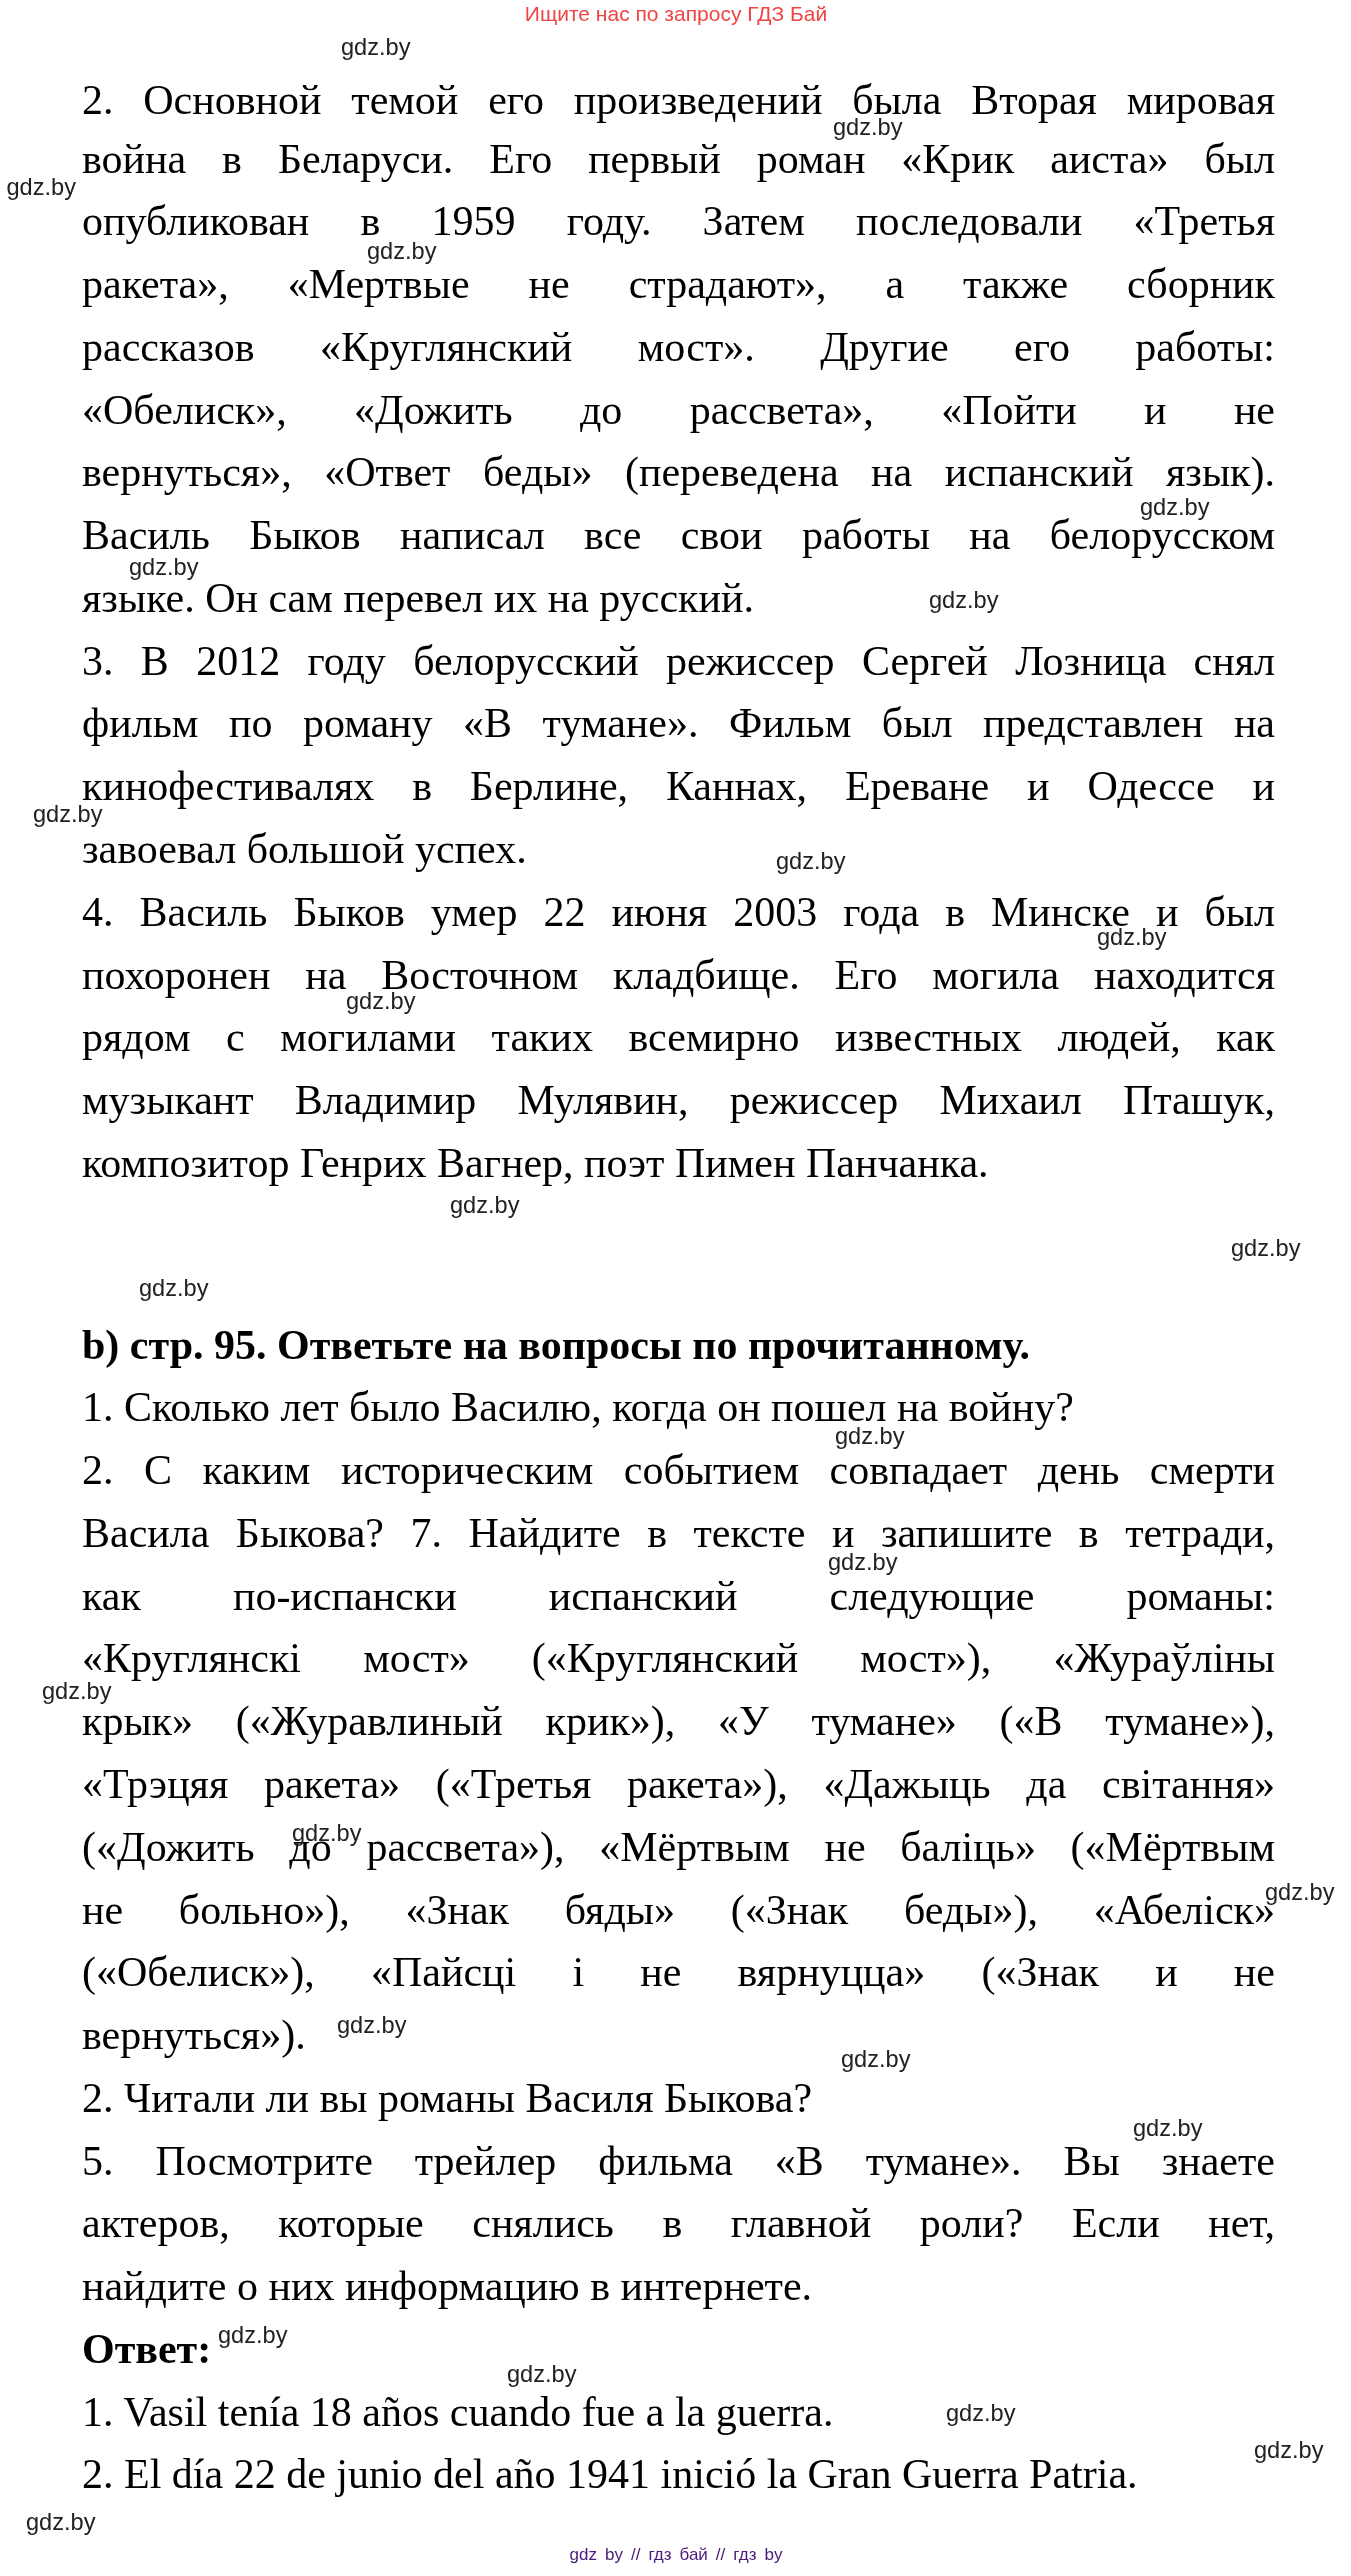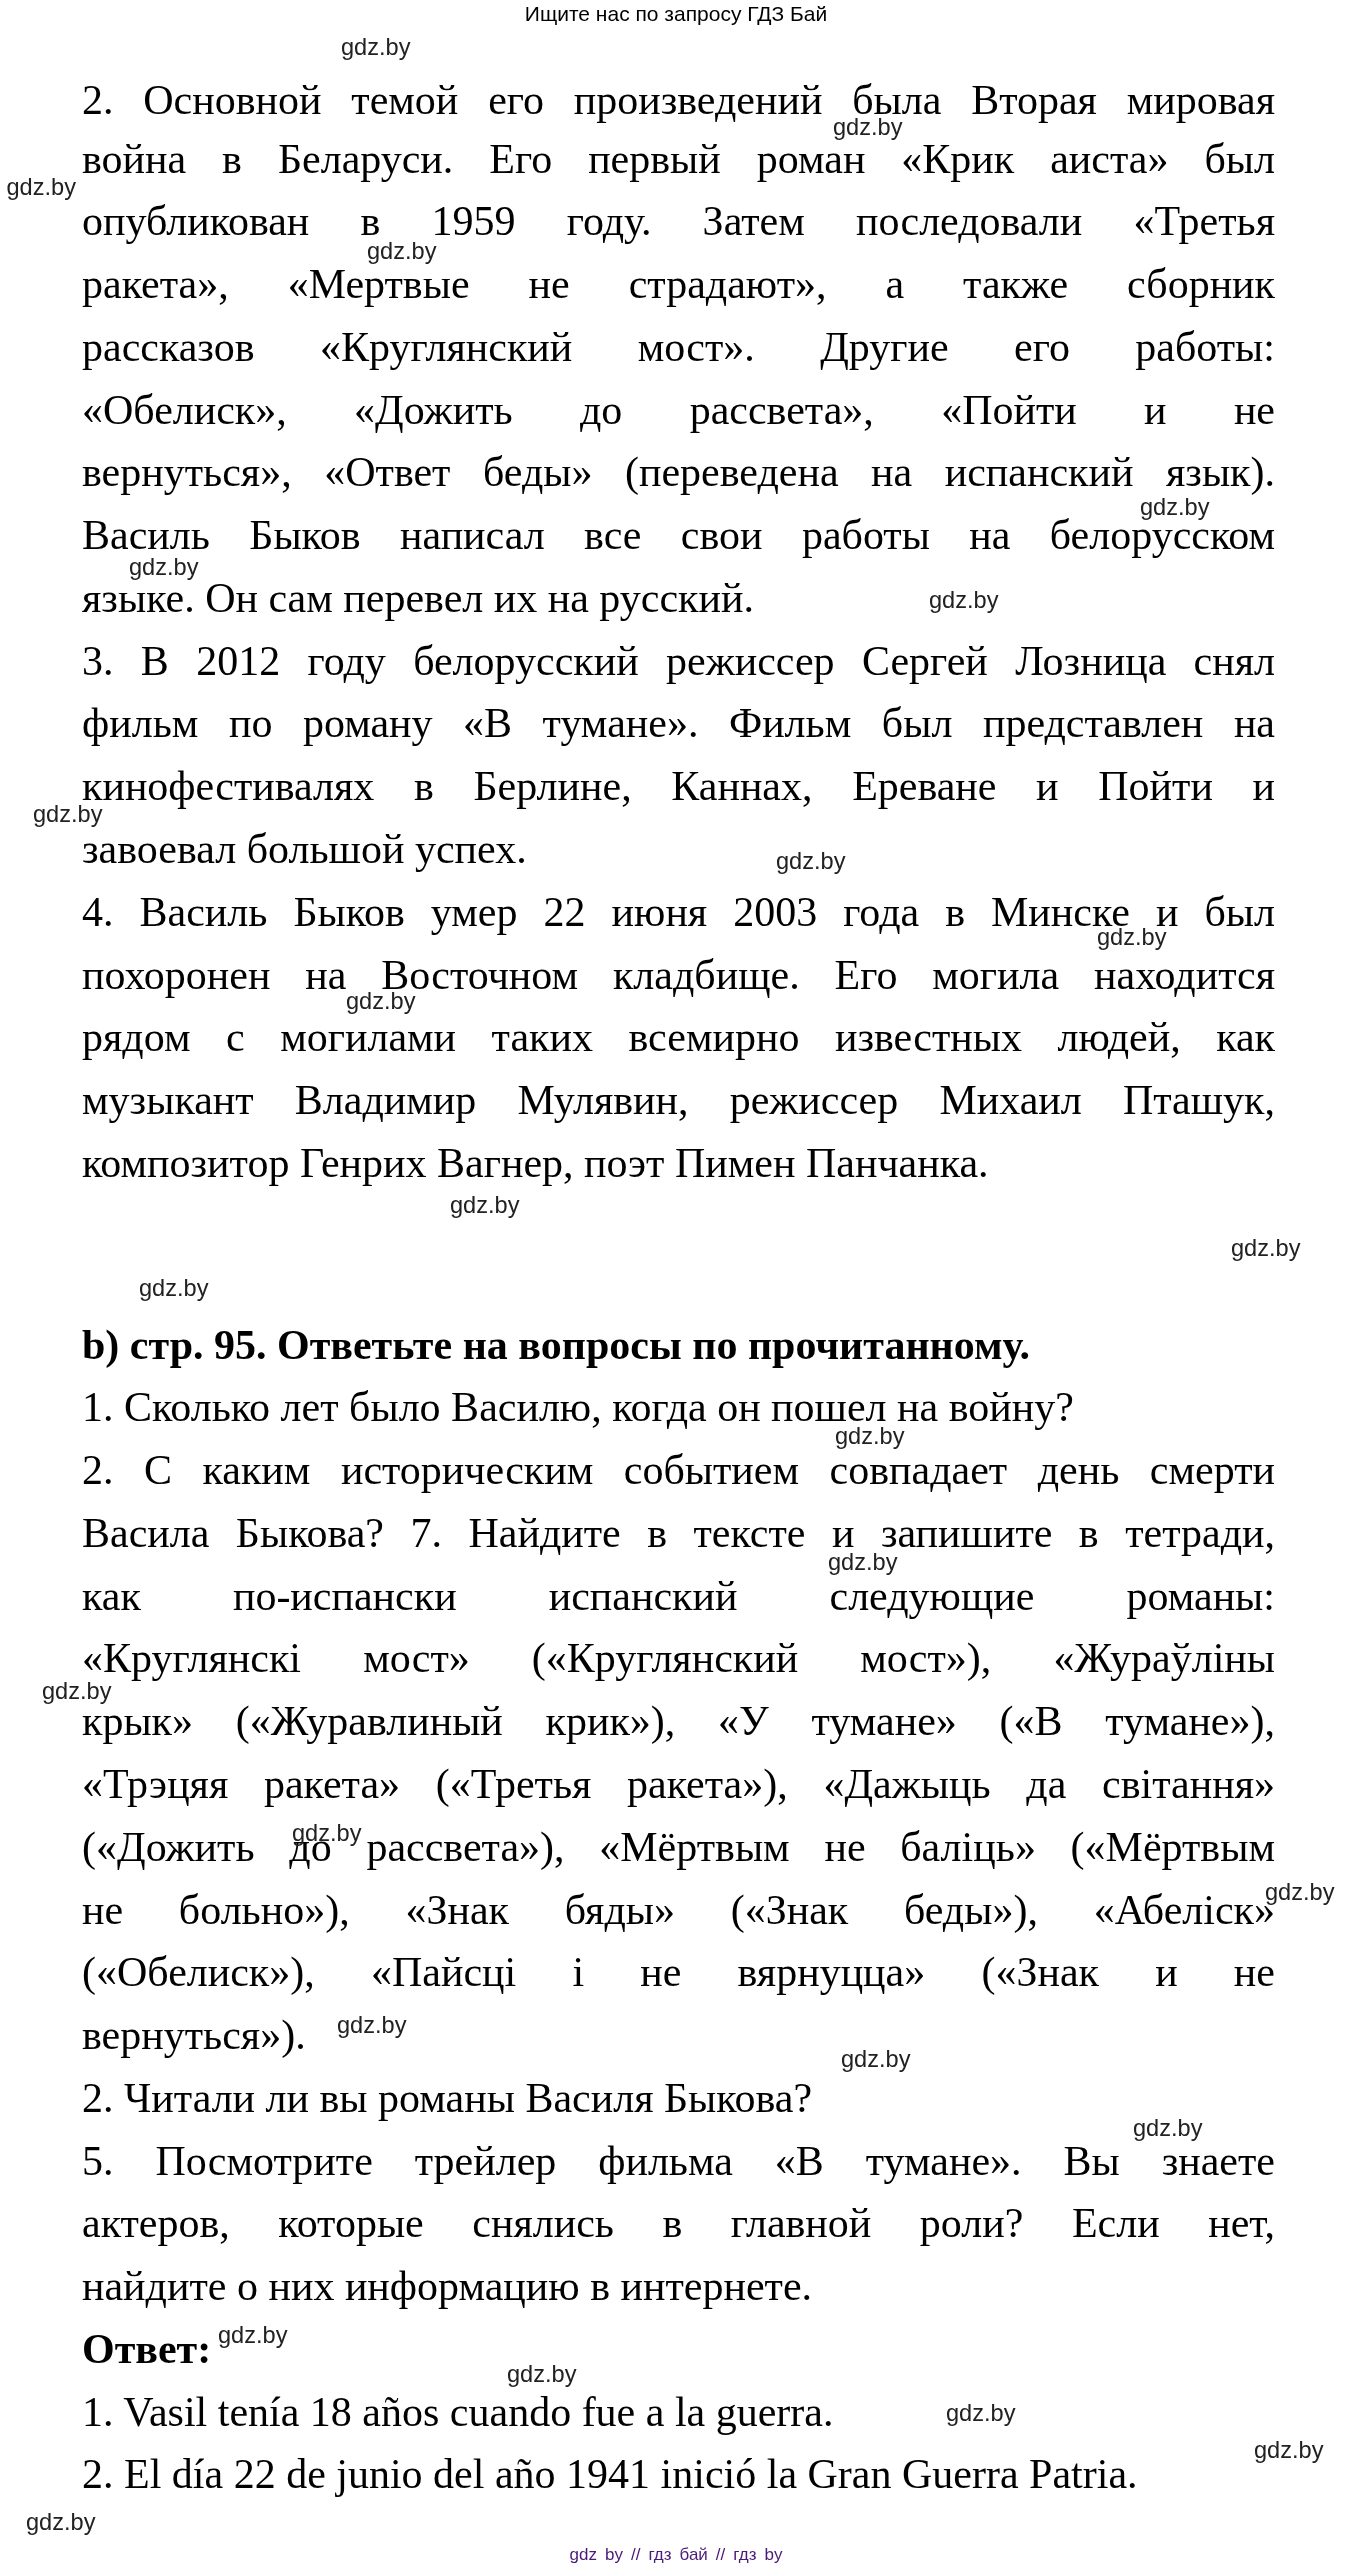--- a/index.html
+++ b/index.html
@@ -1,19 +1,19 @@
 <!DOCTYPE html>
 <html style="font-size:13px"><head>
 <meta charset="utf-8">
 <style>
   html, body { margin: 0; padding: 0; background: #ffffff; }
   body { width: 1352px; height: 2576px; position: relative; overflow: hidden; }
   .top-banner {
     position: absolute; left: 0; top: 1.6px; width: 1352px; text-align: center;
-    font-family: "Liberation Sans", sans-serif; font-size: 21px; color: #000000;
+    font-family: "Liberation Sans", sans-serif; font-size: 21px; color: #ef4444;
   }
   .footer {
     position: absolute; left: 0; top: 2545px; width: 1352px; text-align: center;
     font-family: "Liberation Sans", sans-serif; font-size: 17px; color: #4b1a7a;
     word-spacing: 3.3px;
   }
   .line {
     position: absolute; left: 82px; width: 1193px;
     font-family: "Liberation Serif", serif; font-size: 42px; line-height: 49px;
     color: #000; white-space: nowrap;
@@ -39,21 +39,21 @@
   <div class="line" style="top:323px">рассказов «Круглянский мост». Другие его работы:</div>
   <div class="line" style="top:386px">«Обелиск», «Дожить до рассвета», «Пойти и не</div>
   <div class="line" style="top:448px">вернуться», «Ответ беды» (переведена на испанский язык).</div>
   <div class="line" style="top:511px">Василь Быков написал все свои работы на белорусском</div>
   <div class="line last" style="top:574px">языке. Он сам перевел их на русский.</div>
 </div>
 
 <div>
   <div class="line" style="top:637px">3. В 2012 году белорусский режиссер Сергей Лозница снял</div>
   <div class="line" style="top:699px">фильм по роману «В тумане». Фильм был представлен на</div>
-  <div class="line" style="top:762px">кинофестивалях в Берлине, Каннах, Ереване и Пойти и</div>
+  <div class="line" style="top:762px">кинофестивалях в Берлине, Каннах, Ереване и Одессе и</div>
   <div class="line last" style="top:825px">завоевал большой успех.</div>
 </div>
 
 <div>
   <div class="line" style="top:888px">4. Василь Быков умер 22 июня 2003 года в Минске и был</div>
   <div class="line" style="top:951px">похоронен на Восточном кладбище. Его могила находится</div>
   <div class="line" style="top:1013px">рядом с могилами таких всемирно известных людей, как</div>
   <div class="line" style="top:1076px">музыкант Владимир Мулявин, режиссер Михаил Пташук,</div>
   <div class="line last" style="top:1139px">композитор Генрих Вагнер, поэт Пимен Панчанка.</div>
 </div>

